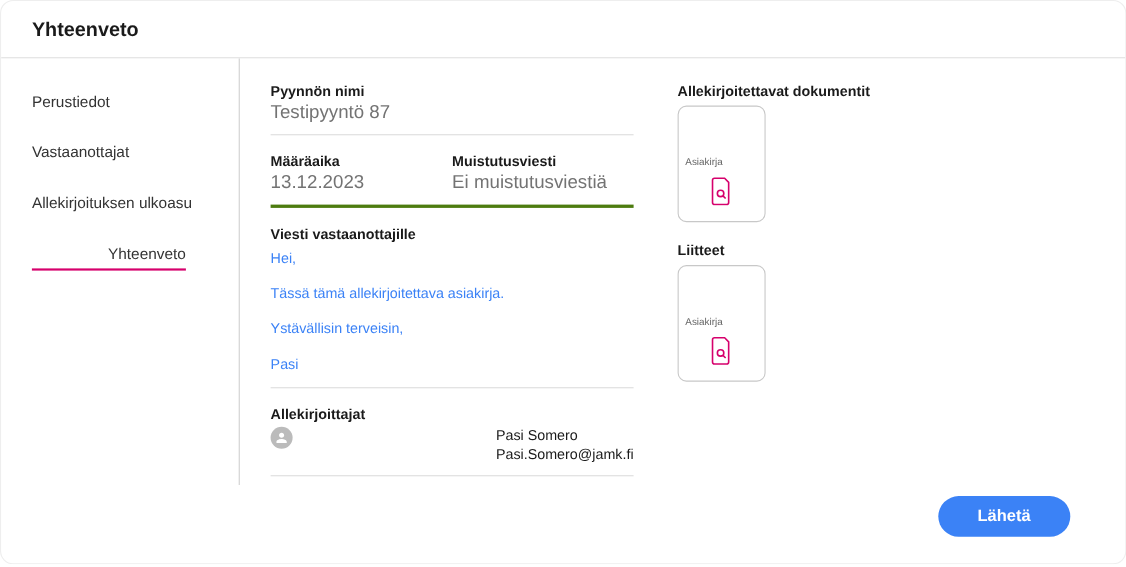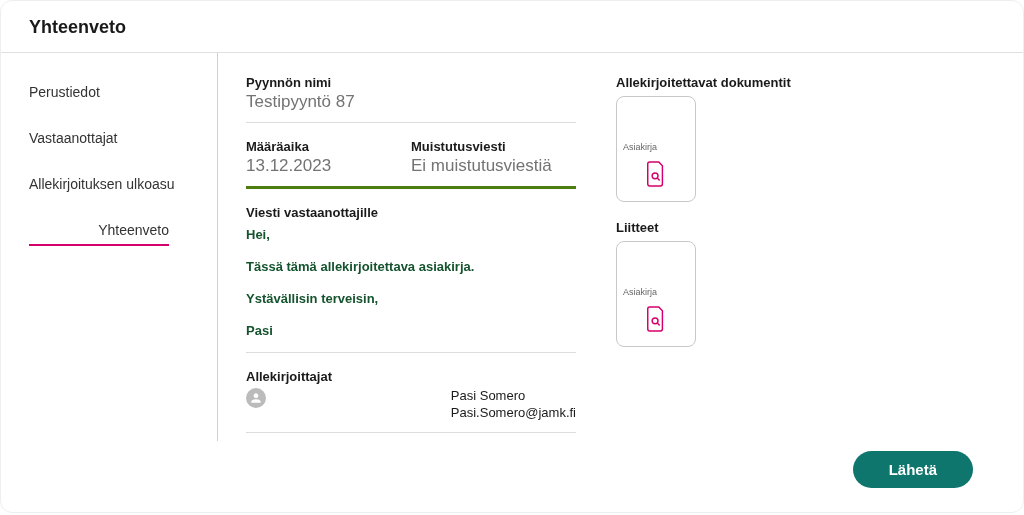--- a/index.html
+++ b/index.html
@@ -82,24 +82,23 @@
       border-bottom: 3px solid #4d7c0f;
       padding-bottom: 10px;
     }
     .row-two > div { flex: 1; }
     .divider-block {
       border-bottom: 1px solid #ddd;
       padding-bottom: 10px;
     }
     .msg-body {
       font-size: 13px;
-      color: #14532d;
+      color: #3b82f6;
       line-height: 1.7;
       margin-top: 4px;
-      font-weight: bold;
     }
     .signer {
       display: flex;
       align-items: flex-start;
       gap: 8px;
       margin-top: 4px;
       justify-content: space-between;
     }
     .avatar {
       width: 20px;
@@ -136,21 +135,21 @@
       align-items: center;
       justify-content: center;
     }
     .doc-icon { width: 22px; height: 26px; }
     .footer {
       display: flex;
       justify-content: flex-end;
       padding: 10px 50px 24px;
     }
     .send-btn {
-      background: #0f766e;
+      background: #3b82f6;
       color: #fff;
       border: none;
       border-radius: 999px;
       padding: 10px 36px;
       font-size: 15px;
       font-weight: 600;
       cursor: pointer;
     }
   </style>
 </head>

